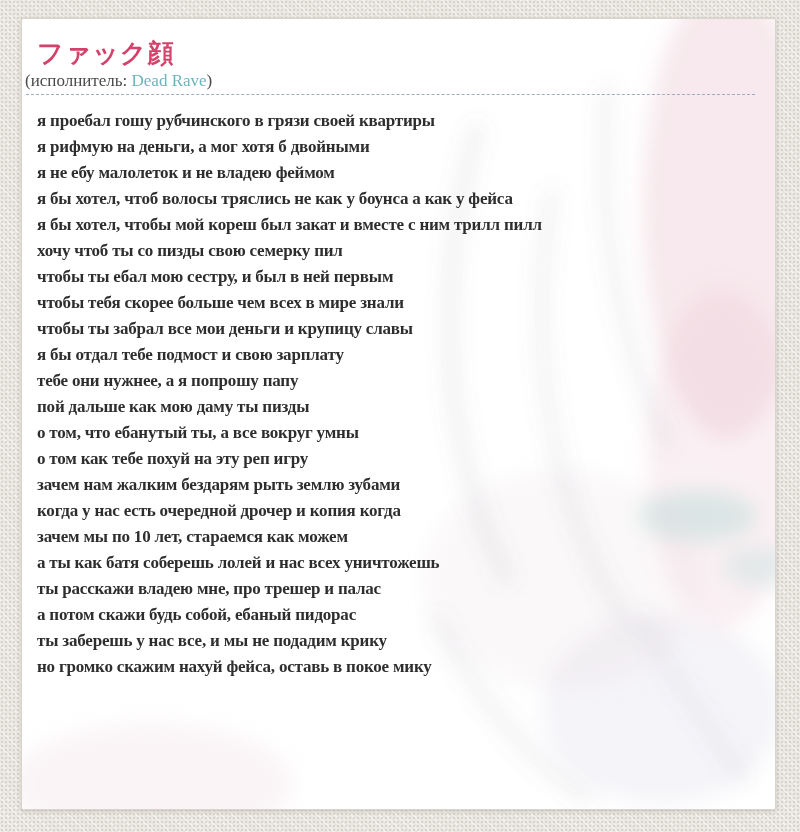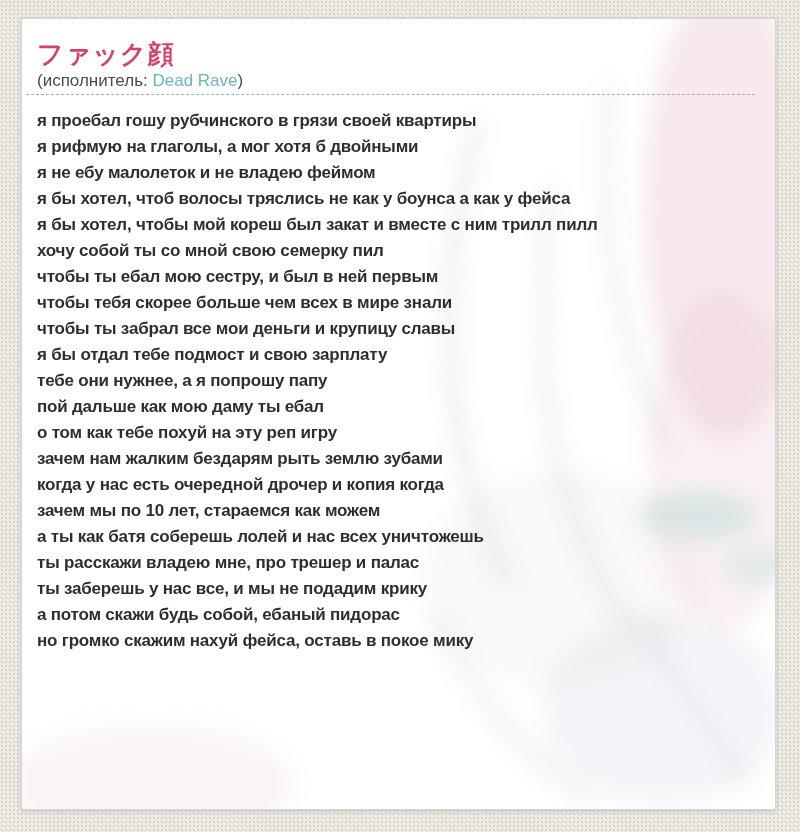--- a/index.html
+++ b/index.html
@@ -38,35 +38,36 @@
   
   .watermark {
     position: absolute;
     inset: 0;
     z-index: 0;
     pointer-events: none;
   }
   .card-content {
     position: relative;
     z-index: 1;
+    font-family: Liberation Serif, serif;
   }
 
   .title {
     margin: 0;
     padding: 0 15px;
     font-size: 26px;
     line-height: 30px;
     font-weight: bold;
     color: #d4426b;
     letter-spacing: 1px;
   }
 
   .subtitle {
     margin-top: 2px;
-    padding: 0 15px;
+    padding: 0 3px;
     font-size: 17px;
     line-height: 20px;
     color: #4a4a4a;
   }
   .artist-link {
     color: #6db4bc;
     text-decoration: none;
     cursor: pointer;
   }
 
@@ -124,36 +125,37 @@
 
   <div class="card-content">
     <div class="header">
       <h1 class="title">ファック顔</h1>
       <div class="subtitle"><span>(исполнитель: </span><a class="artist-link" href="#">Dead Rave</a><span>)</span></div>
       <div class="separator"></div>
     </div>
 
     <div class="lyrics">
         <div class="lyrics-line">я проебал гошу рубчинского в грязи своей квартиры</div>
-        <div class="lyrics-line">я рифмую на глаголы, а мог хотя б двойными</div>
+        <div class="lyrics-line">я рифмую на деньги, а мог хотя б двойными</div>
         <div class="lyrics-line">я не ебу малолеток и не владею феймом</div>
         <div class="lyrics-line">я бы хотел, чтоб волосы тряслись не как у боунса а как у фейса</div>
         <div class="lyrics-line">я бы хотел, чтобы мой кореш был закат и вместе с ним трилл пилл</div>
-        <div class="lyrics-line">хочу собой ты со мной свою семерку пил</div>
+        <div class="lyrics-line">хочу чтоб ты со пизды свою семерку пил</div>
         <div class="lyrics-line">чтобы ты ебал мою сестру, и был в ней первым</div>
         <div class="lyrics-line">чтобы тебя скорее больше чем всех в мире знали</div>
         <div class="lyrics-line">чтобы ты забрал все мои деньги и крупицу славы</div>
         <div class="lyrics-line">я бы отдал тебе подмост и свою зарплату</div>
         <div class="lyrics-line">тебе они нужнее, а я попрошу папу</div>
-        <div class="lyrics-line">пой дальше как мою даму ты ебал</div>
+        <div class="lyrics-line">пой дальше как мою даму ты пизды</div>
+        <div class="lyrics-line">о том, что ебанутый ты, а все вокруг умны</div>
         <div class="lyrics-line">о том как тебе похуй на эту реп игру</div>
         <div class="lyrics-line">зачем нам жалким бездарям рыть землю зубами</div>
         <div class="lyrics-line">когда у нас есть очередной дрочер и копия когда</div>
         <div class="lyrics-line">зачем мы по 10 лет, стараемся как можем</div>
         <div class="lyrics-line">а ты как батя соберешь лолей и нас всех уничтожешь</div>
         <div class="lyrics-line">ты расскажи владею мне, про трешер и палас</div>
+        <div class="lyrics-line">а потом скажи будь собой, ебаный пидорас</div>
         <div class="lyrics-line">ты заберешь у нас все, и мы не подадим крику</div>
-        <div class="lyrics-line">а потом скажи будь собой, ебаный пидорас</div>
         <div class="lyrics-line">но громко скажим нахуй фейса, оставь в покое мику</div>
       </div>
   </div>
 
 </div>
 
 </body></html>

